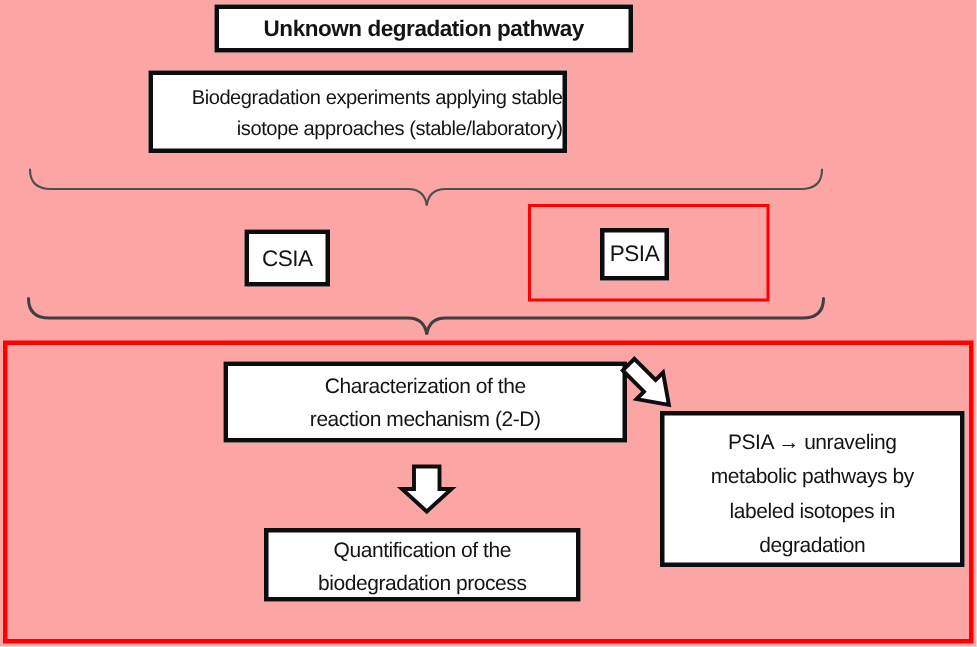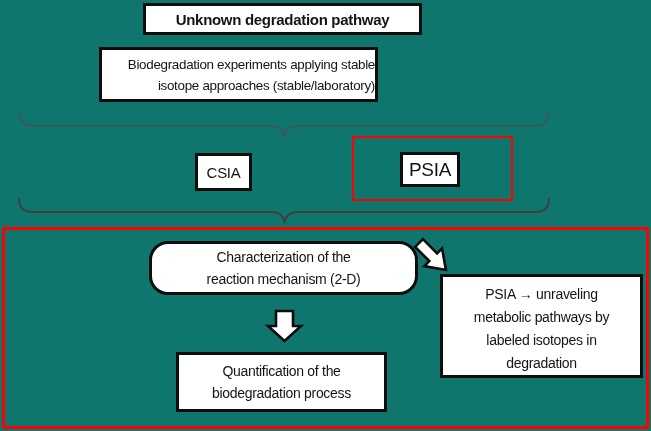--- a/index.html
+++ b/index.html
@@ -1,36 +1,36 @@
 <!DOCTYPE html>
 <html><head>
 <meta charset="utf-8">
 <style>
   html,body { margin:0; padding:0; background:#ffffff; }
   .canvas {
-    position:relative; width:651px; height:431px; background:#0f766e;
+    position:relative; width:651px; height:431px; background:#fca5a5;
     font-family:"Liberation Sans", sans-serif; color:#141414; overflow:hidden;
   }
   .box {
     position:absolute; box-sizing:border-box; background:#ffffff;
     border:3px solid #0d0d0d;
     display:flex; flex-direction:column; align-items:center; justify-content:center;
     text-align:center; letter-spacing:-0.3px; z-index:2;
   }
   .box .line { white-space:nowrap; }
   .title-box   { left:143px; top:3px;   width:279px; height:32px; font-size:15px; font-weight:bold; }
   .exp-box     { left:99px;  top:47px;  width:279px; height:55px; font-size:13.4px; line-height:21px;align-items:flex-end; }
-  .csia-box    { left:163px; top:153px; width:57px;  height:38px; font-size:15px;margin-left:32px; }
+  .csia-box    { left:163px; top:153px; width:57px;  height:38px; font-size:15px; }
   .psia-hl     { position:absolute; box-sizing:border-box; left:352px; top:136px; width:161px; height:65px;
                  border:2px solid #ff0000; background:transparent; z-index:1; }
-  .psia-box    { left:400px; top:152px; width:60px;  height:35px; font-size:19px; }
+  .psia-box    { left:400px; top:152px; width:46px;  height:35px; font-size:15px; }
   .main-red    { position:absolute; box-sizing:border-box; left:2px; top:227px; width:647px; height:202px;
                  border:3px solid #ff0000; background:transparent; z-index:1; }
-  .char-box    { left:149px; top:241px; width:269px; height:54px;  font-size:14px; line-height:22px;border-radius:19px; }
-  .quant-box   { left:176px; top:352px; width:211px; height:60px;  font-size:14px; line-height:22px; }
+  .char-box    { left:149px; top:241px; width:269px; height:54px;  font-size:14px; line-height:22px; }
+  .quant-box   { left:176px; top:352px; width:211px; height:49px;  font-size:14px; line-height:22px; }
   .result-box  { left:440px; top:274px; width:203px; height:104px; font-size:14px; line-height:23px;justify-content:flex-end; }
   .overlay { position:absolute; left:0; top:0; z-index:3; pointer-events:none; }
 </style>
 </head>
 <body>
 
 <div class="canvas">
 
   <div class="box title-box">
     <div class="line">Unknown degradation pathway</div>

